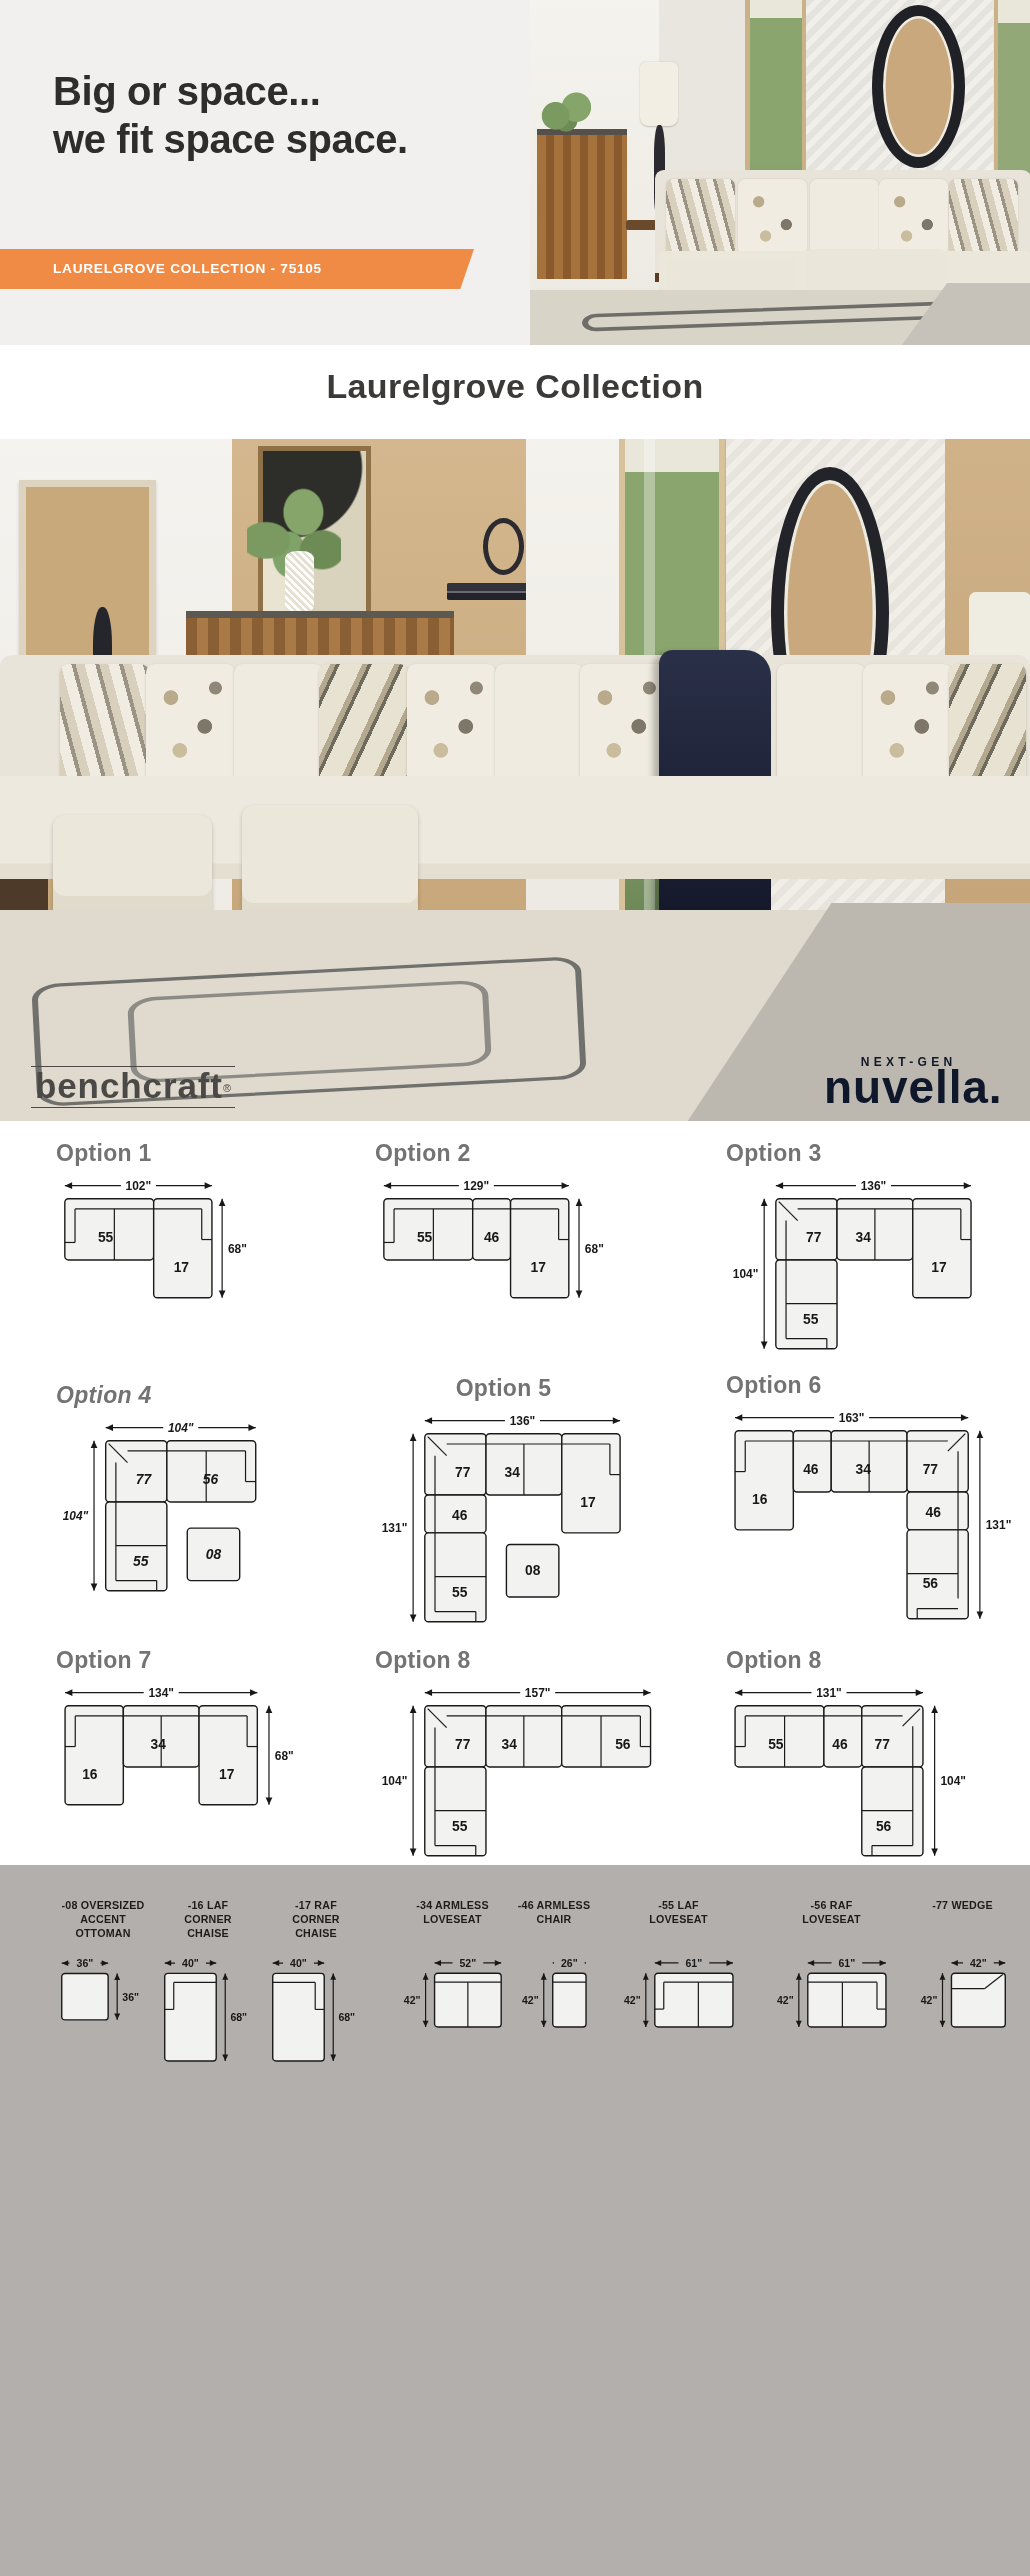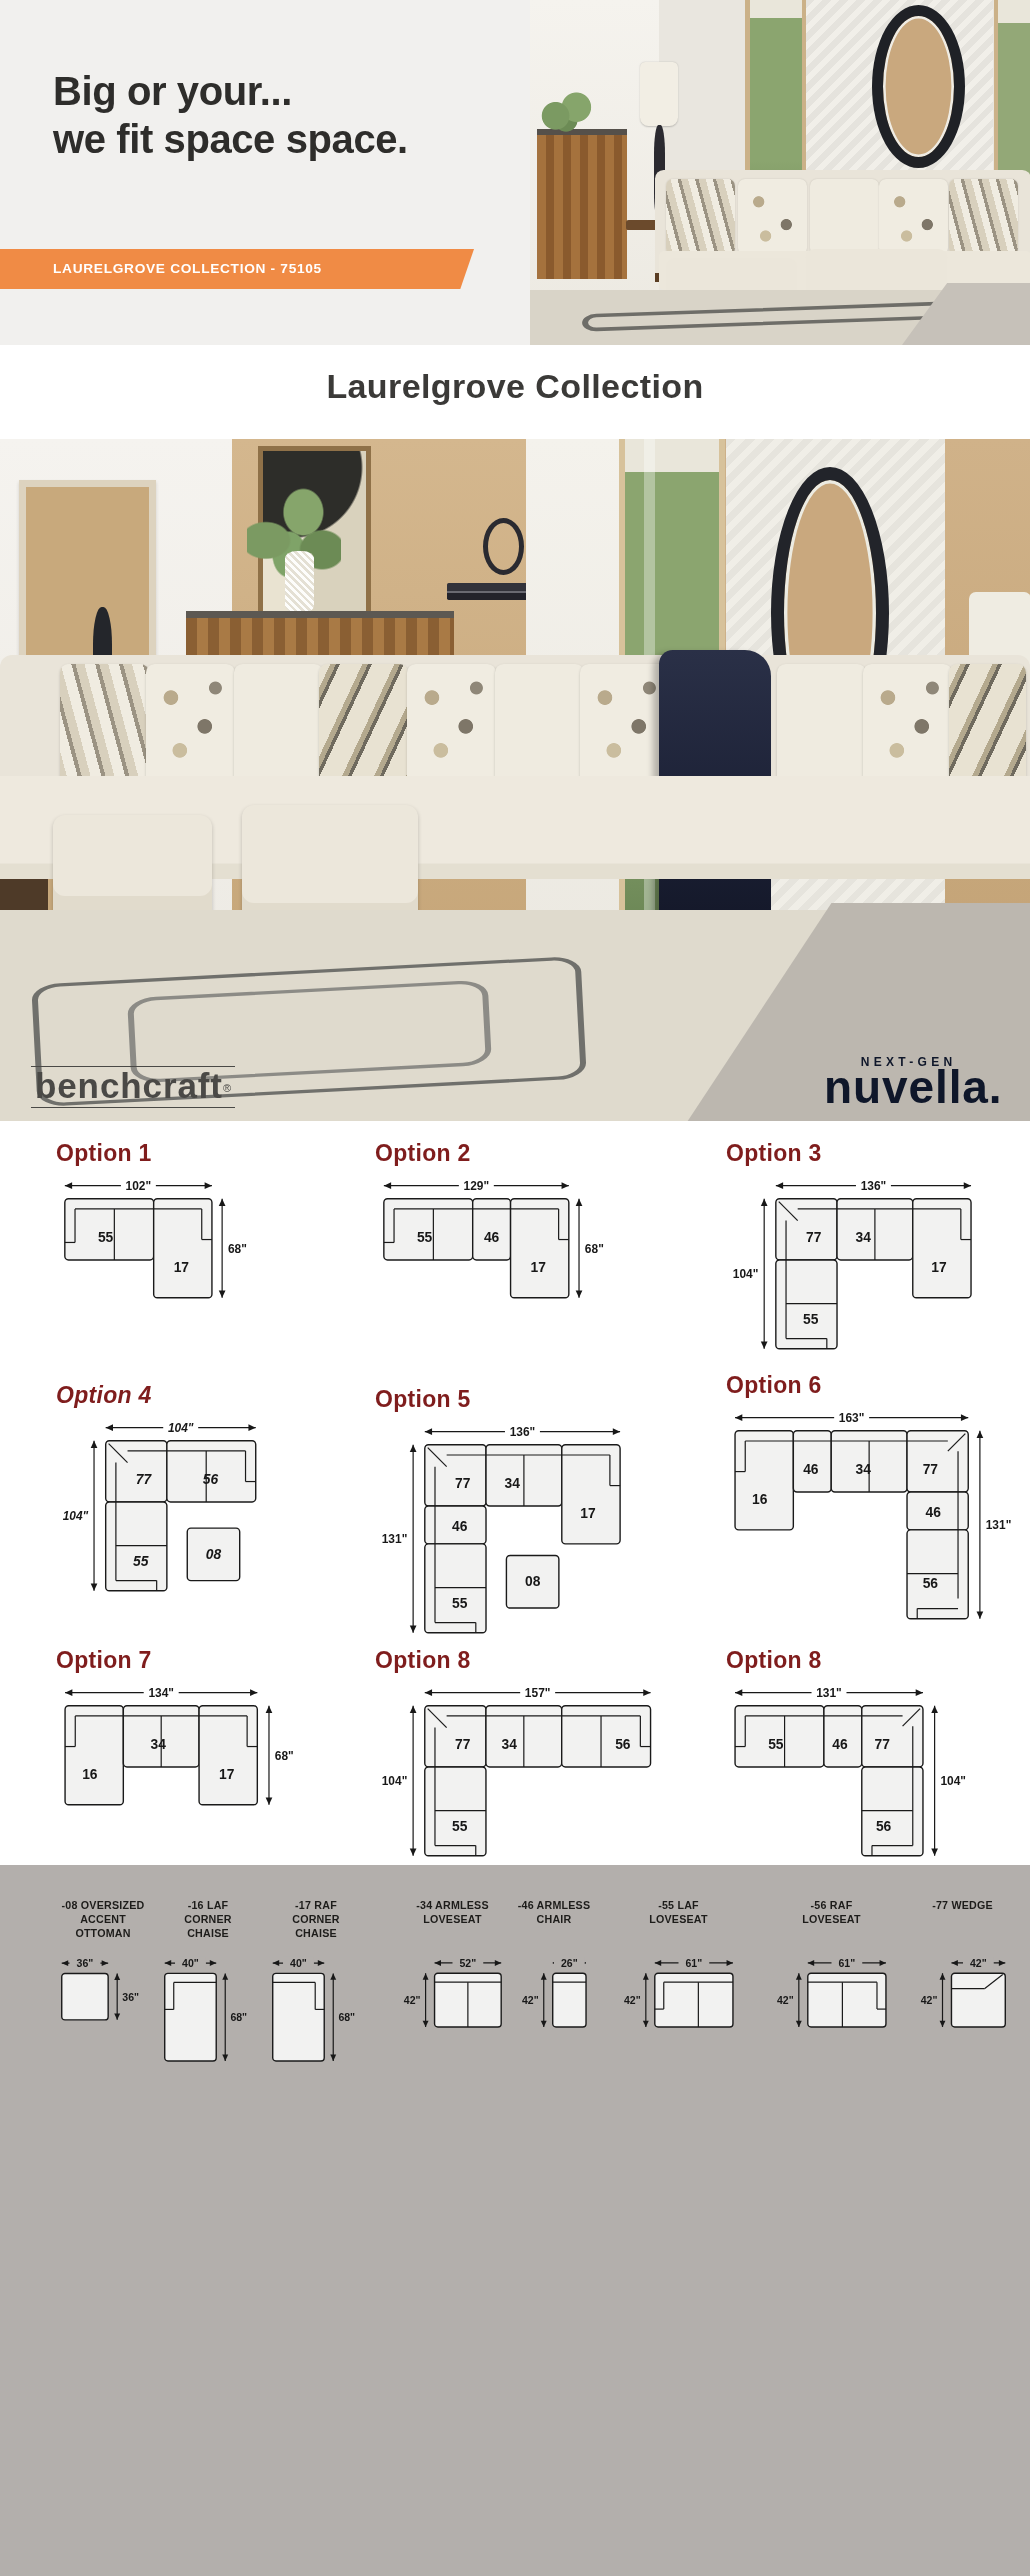--- a/index.html
+++ b/index.html
@@ -123,38 +123,38 @@
       border-top:1.7px solid #4a4946;border-bottom:1.7px solid #4a4946;padding:0.9px 0 2.6px;}
   .logo-benchcraft .bc{font-size:35px;font-weight:bold;letter-spacing:0.9px;color:#4a4946;line-height:1.05;}
   .logo-benchcraft sup{font-size:11px;color:#4a4946;}
   .logo-nuvella{position:absolute;right:27.5px;bottom:12px;text-align:right;color:#0f172a;}
   .logo-nuvella .ng{display:block;font-size:12px;font-weight:bold;letter-spacing:4.3px;margin-right:46px;margin-bottom:-5.2px;}
   .logo-nuvella .nv{display:block;font-size:46px;font-weight:bold;letter-spacing:0.9px;line-height:1;}
 
   
   .options{position:absolute;left:0;top:1121px;width:1030px;height:744px;background:#ffffff;}
   .option{position:absolute;}
-  .option-heading{font-size:23px;font-weight:bold;color:#7f1d1d;letter-spacing:0.3px;margin-bottom:6.9px;}
+  .option-heading{font-size:23px;font-weight:bold;color:#737373;letter-spacing:0.3px;margin-bottom:6.9px;}
   .option-diagram svg{display:block;}
 
   
   .footer{position:absolute;left:0;top:1865px;width:1030px;height:872px;background:#b3afac;}
   .piece-card{position:absolute;top:34px;}
   .piece-name{position:absolute;left:0;top:0;width:100%;text-align:center;font-size:10.7px;font-weight:bold;
       color:#1d1c1a;line-height:1.3;letter-spacing:0.2px;}
   .piece-diagram{position:absolute;left:0;top:55px;width:100%;display:flex;justify-content:center;}
 </style>
 </head>
 <body>
 
 <div id="page">
 
   <div class="header">
     <div class="headline">
-      <div>Big or your...</div>
+      <div>Big or space...</div>
       <div>we fit space space.</div>
     </div>
     <div class="banner">
       <span>LAURELGROVE COLLECTION - 75105</span>
     </div>
 
     <div class="photo-top">
       <div class="pt-wall-left"></div>
       <div class="pt-cabinet"></div>
       <div class="pt-plant"></div>
@@ -352,21 +352,21 @@
             <polygon points="103,-9 98,-11.3 98,-6.7" fill="#181818"></polygon>
             <rect x="39.5" y="-14.2" width="24" height="10.4" fill="#ffffff"></rect>
             <text x="51.5" y="-6" text-anchor="middle" font-size="8.2" font-weight="600" fill="#181818">104"</text>
             <line x1="-8" y1="0" x2="-8" y2="103" stroke="#181818" stroke-width="1.2" vector-effect="non-scaling-stroke"></line>
             <polygon points="-8,0 -10.3,5 -5.7,5" fill="#181818"></polygon>
             <polygon points="-8,103 -10.3,98 -5.7,98" fill="#181818"></polygon>
             <text x="-12" y="54.5" text-anchor="end" font-size="8.2" font-weight="600" fill="#181818">104"</text>
           </svg>
         </div>
     </div>
-    <div class="option" style="left:375px;top:265px;">
+    <div class="option" style="left:375px;top:254px;text-align:center;">
       <div class="option-heading">Option 5</div>
       <div class="option-diagram">
           <svg width="257" height="223" viewBox="-34 -17 176 153">
             <rect x="0" y="0" width="42" height="42" rx="2.5" fill="#f2f2f1" stroke="#1a1a1a" stroke-width="1.4" vector-effect="non-scaling-stroke"></rect>
             <rect x="42" y="0" width="52" height="42" rx="2.5" fill="#f2f2f1" stroke="#1a1a1a" stroke-width="1.4" vector-effect="non-scaling-stroke"></rect>
             <rect x="94" y="0" width="40" height="68" rx="2.5" fill="#f2f2f1" stroke="#1a1a1a" stroke-width="1.4" vector-effect="non-scaling-stroke"></rect>
             <rect x="0" y="42" width="42" height="26" rx="2.5" fill="#f2f2f1" stroke="#1a1a1a" stroke-width="1.4" vector-effect="non-scaling-stroke"></rect>
             <rect x="0" y="68" width="42" height="61" rx="2.5" fill="#f2f2f1" stroke="#1a1a1a" stroke-width="1.4" vector-effect="non-scaling-stroke"></rect>
             <rect x="56" y="76" width="36" height="36" rx="2.5" fill="#f2f2f1" stroke="#1a1a1a" stroke-width="1.4" vector-effect="non-scaling-stroke"></rect>
             <line x1="15" y1="7" x2="127" y2="7" stroke="#1a1a1a" stroke-width="1.2" vector-effect="non-scaling-stroke"></line>

